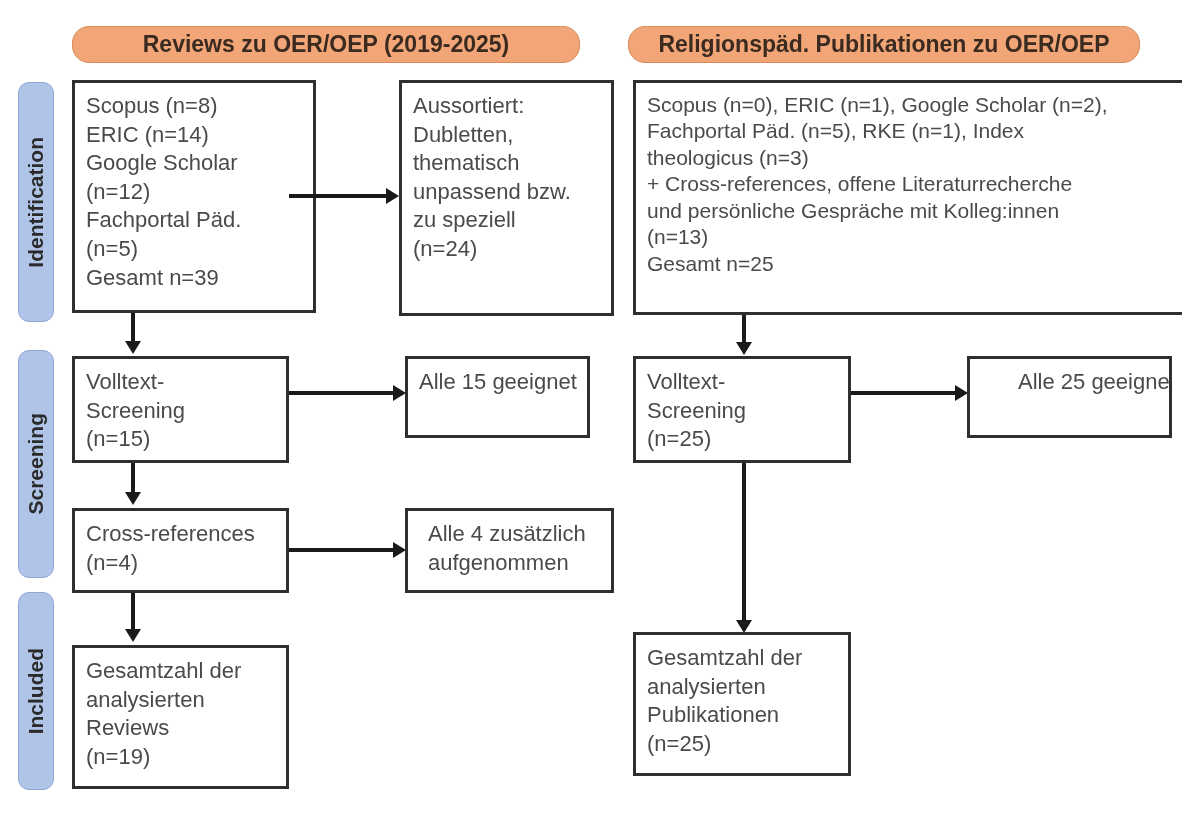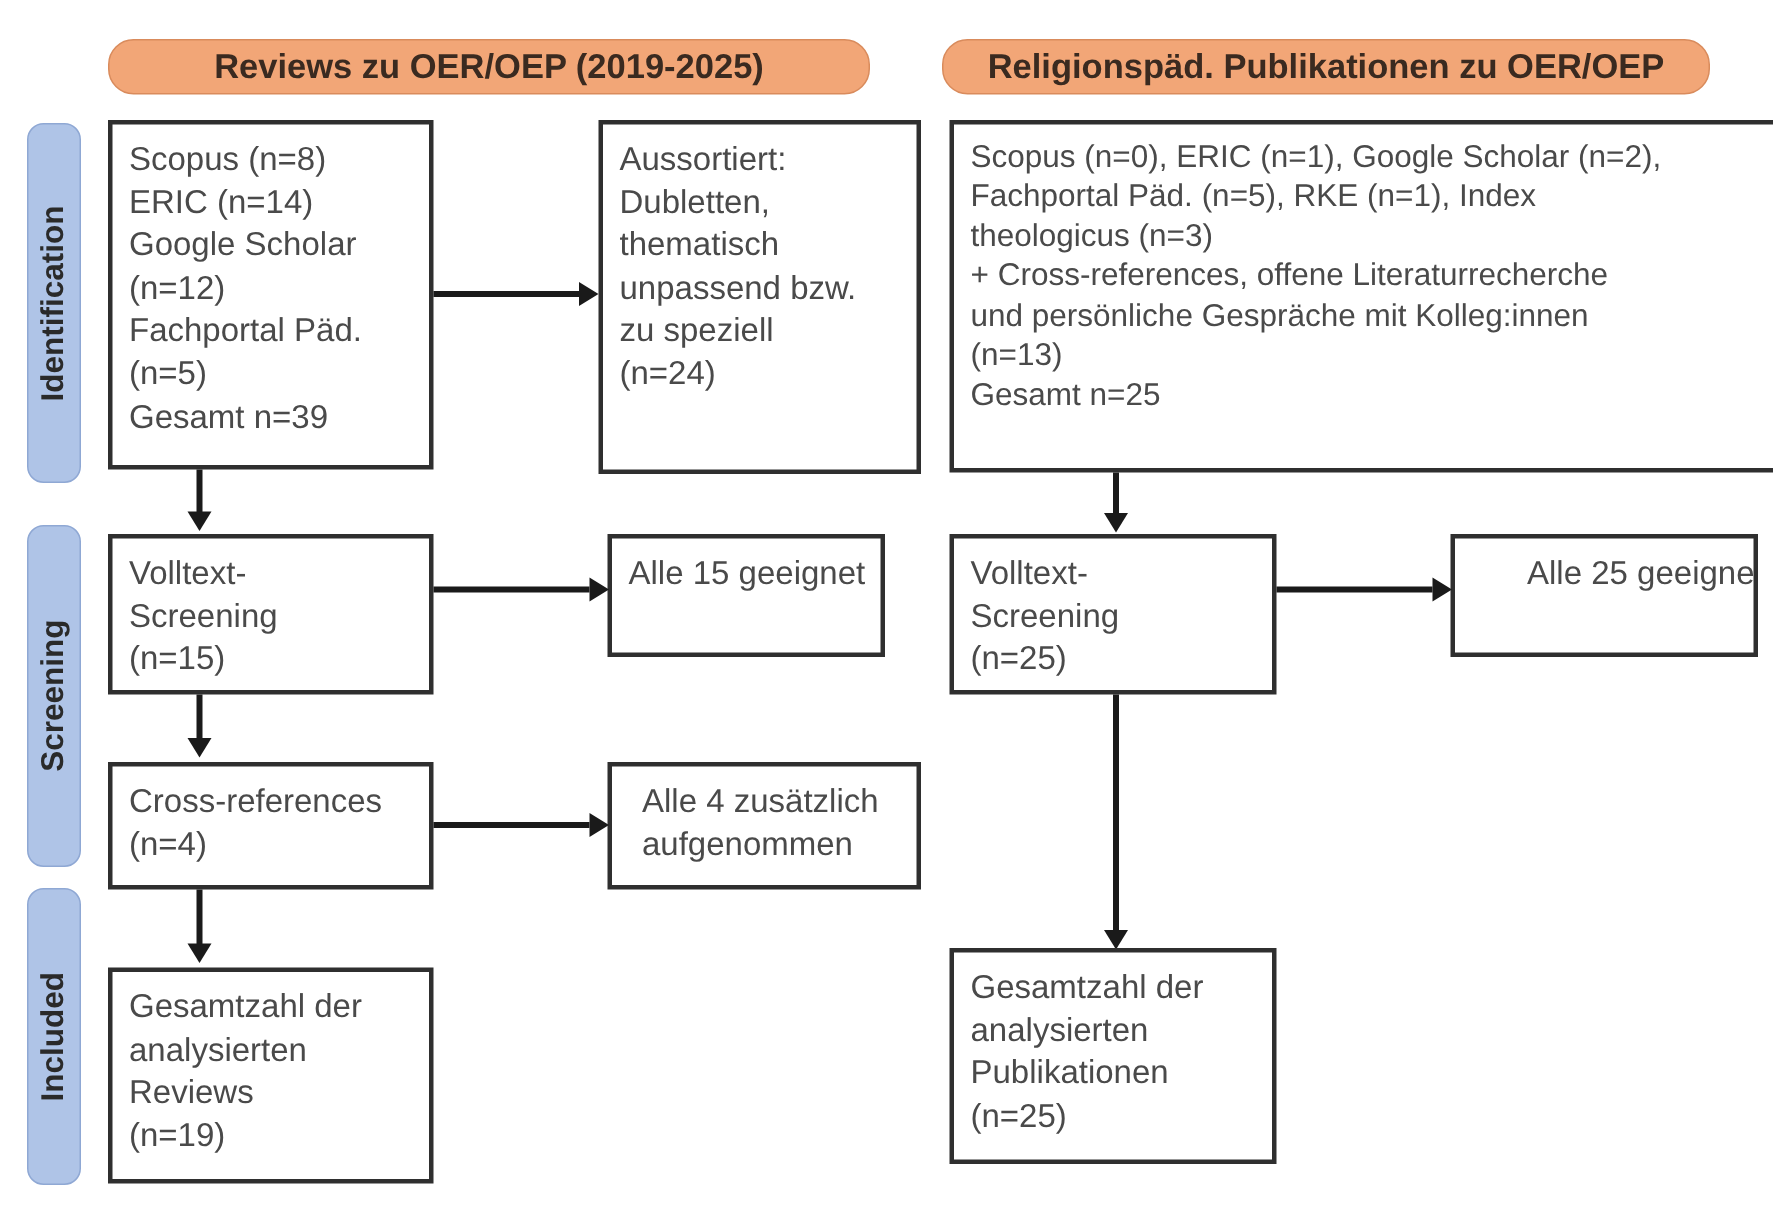--- a/index.html
+++ b/index.html
@@ -108,21 +108,21 @@
     <span>Screening</span>
   </div>
   <div class="phase-tab" style="left:18px; top:592px; width:36px; height:198px;">
     <span>Included</span>
   </div>
 
   <div class="col-header" style="left:72px; top:26px; width:508px; height:37px;">Reviews zu OER/OEP (2019-2025)</div>
 
   <div class="col-header" style="left:628px; top:26px; width:512px; height:37px;">Religionspäd. Publikationen zu OER/OEP</div>
 
-  <div class="box" style="left:72px; top:80px; width:217px; height:233px;">
+  <div class="box" style="left:72px; top:80px; width:244px; height:233px;">
     <span class="ln">Scopus (n=8)</span>
     <span class="ln">ERIC (n=14)</span>
     <span class="ln">Google Scholar</span>
     <span class="ln">(n=12)</span>
     <span class="ln">Fachportal Päd.</span>
     <span class="ln">(n=5)</span>
     <span class="ln">Gesamt n=39</span>
   </div>
 
   <div class="box" style="left:399px; top:80px; width:215px; height:236px;">

